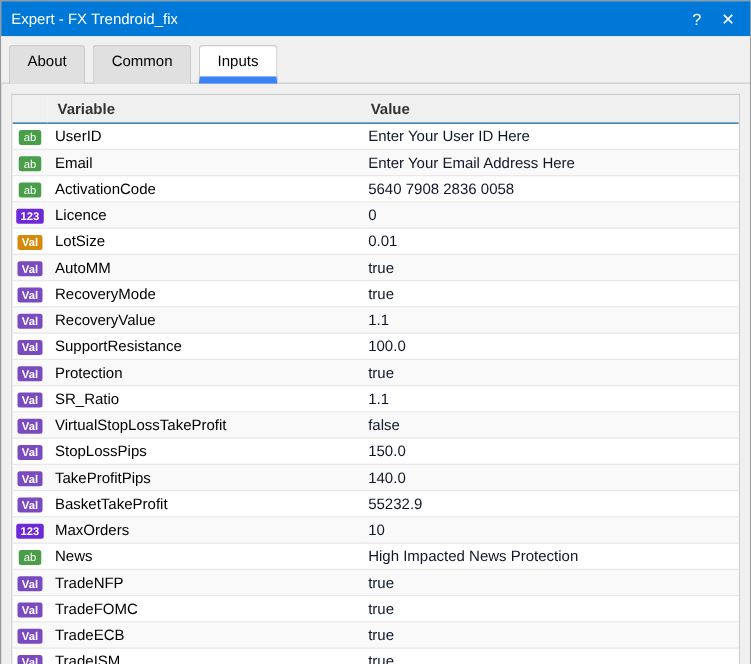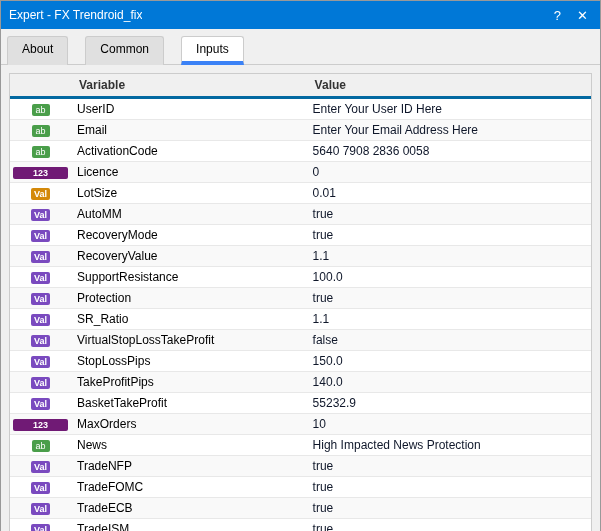--- a/index.html
+++ b/index.html
@@ -48,36 +48,36 @@
       font-size: 13px;
       cursor: pointer;
       padding: 0 4px;
       line-height: 1;
     }
     .tabs {
       display: flex;
       background: #f0f0f0;
       padding: 6px 6px 0 6px;
       border-bottom: 1px solid #ccc;
-      gap: 17px;
+      gap: 6px;
     }
     .tab {
       padding: 5px 14px;
       border: 1px solid #ccc;
       border-bottom: none;
       background: #e0e0e0;
       cursor: pointer;
       font-size: 12px;
       position: relative;
       top: 1px;
       border-radius: 3px 3px 0 0;
     }
     .tab.active {
       background: #ffffff;
-      border-bottom: 4px solid #3b82f6;
+      border-bottom: 6px solid #3b82f6;
       z-index: 1;
       font-weight: normal;
     }
     .content {
       padding: 8px;
       flex: 1;
       overflow: auto;
     }
     .table-container {
       border: 1px solid #ccc;
@@ -87,21 +87,21 @@
     table {
       width: 100%;
       border-collapse: collapse;
     }
     thead tr {
       background: #f0f0f0;
     }
     thead th {
       text-align: left;
       padding: 4px 8px;
-      border-bottom: 3px solid #0369a1;
+      border-bottom: 1px solid #0369a1;
       font-weight: bold;
       font-size: 12px;
       color: #333;
     }
     tbody tr {
       border-bottom: 1px solid #e8e8e8;
     }
     tbody tr:nth-child(odd) { background: #ffffff; }
     tbody tr:nth-child(even) { background: #f9f9f9; }
     td {
@@ -120,26 +120,26 @@
       color: white;
       font-size: 9px;
       font-weight: normal;
       border-radius: 2px;
       padding: 1px 3px;
       min-width: 18px;
       text-align: center;
     }
     .icon-int {
       display: inline-block;
-      background: #701a75;
+      background: #6d28d9;
       color: white;
       font-size: 9px;
       font-weight: bold;
       border-radius: 2px;
-      padding: 1px 20px;
+      padding: 1px 3px;
       min-width: 18px;
       text-align: center;
     }
     .icon-val {
       display: inline-block;
       background: #d4890a;
       color: white;
       font-size: 9px;
       font-weight: bold;
       border-radius: 2px;

